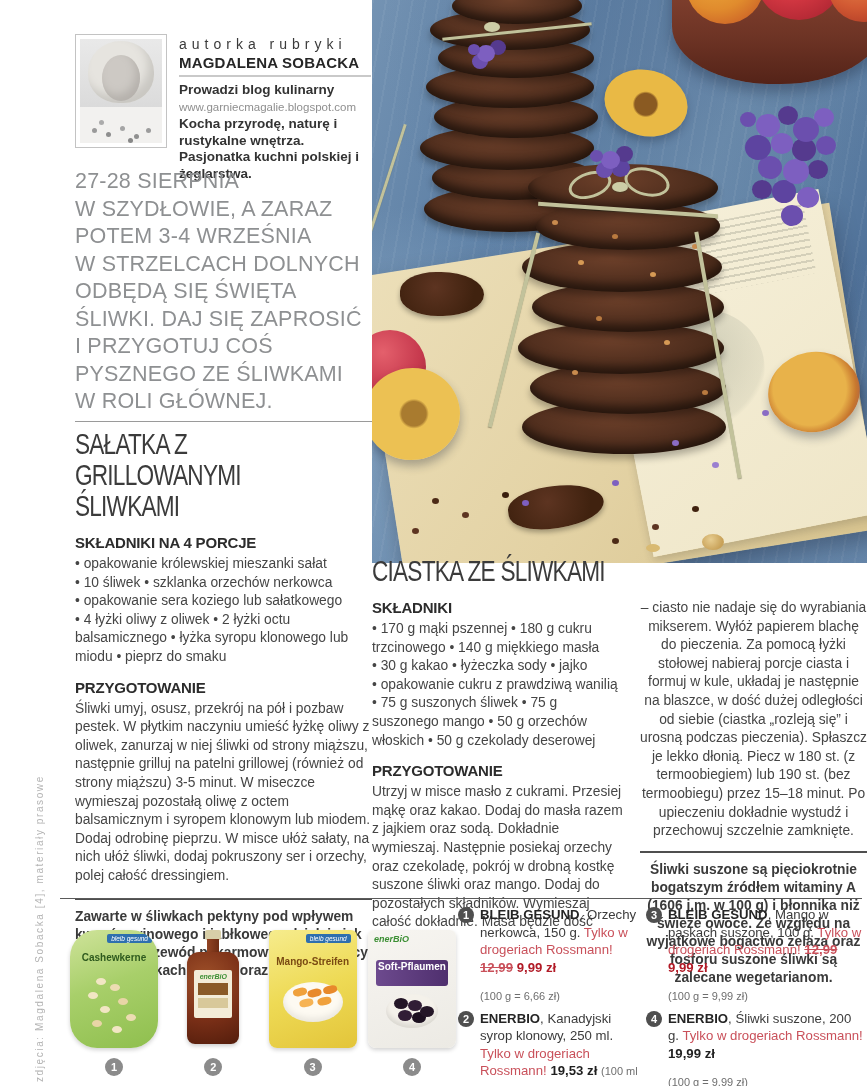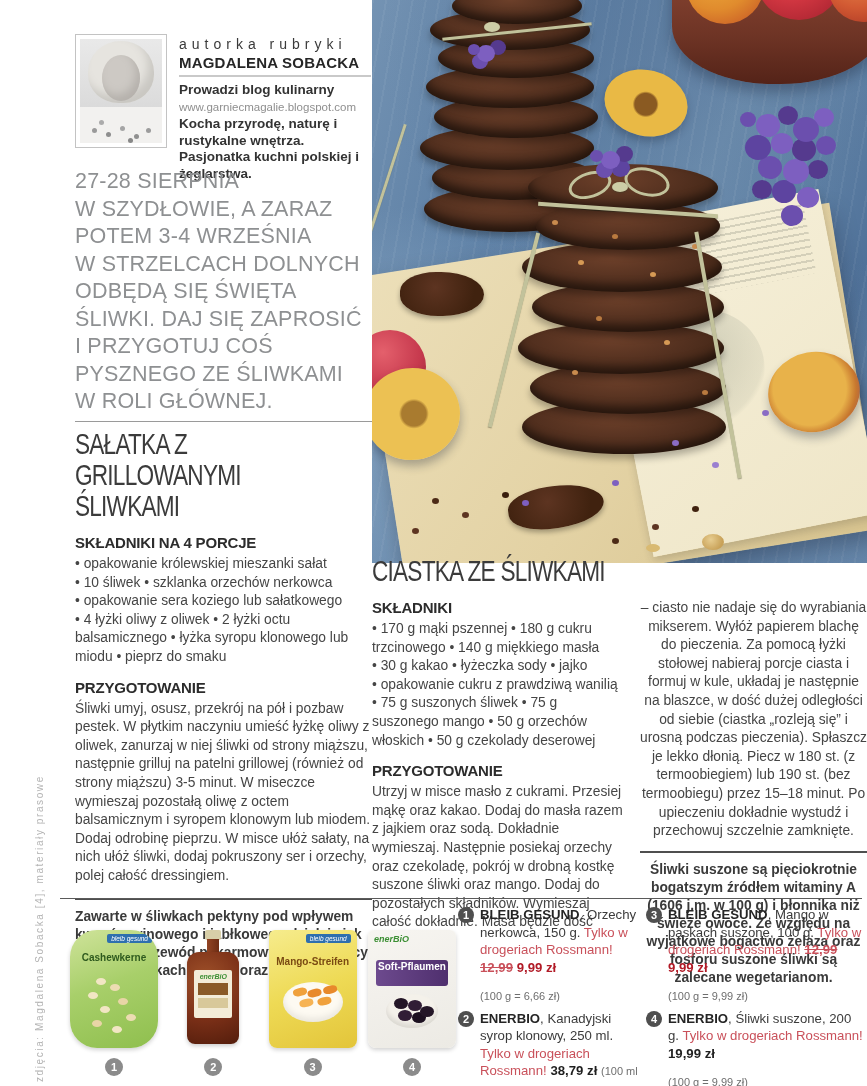--- a/index.html
+++ b/index.html
@@ -355,21 +355,21 @@
     <div class="p-item">
       <span class="p-num">1</span>
       <p class="p-text">
         <b>BLEIB GESUND</b><span>, Orzechy nerkowca, 150 g. </span><span class="promo">Tylko w drogeriach Rossmann! </span><span class="old">12,99</span> <span class="price-red">9,99 zł</span>
         <span class="unit unit-block">(100 g = 6,66 zł)</span>
       </p>
     </div>
     <div class="p-item">
       <span class="p-num">2</span>
       <p class="p-text">
-        <b>ENERBIO</b><span>, Kanadyjski syrop klonowy, 250 ml. </span><span class="promo">Tylko w drogeriach Rossmann! </span><span class="price-black">38,79 zł</span> <span class="unit">(100 ml = 11,20 zł)</span>
+        <b>ENERBIO</b><span>, Kanadyjski syrop klonowy, 250 ml. </span><span class="promo">Tylko w drogeriach Rossmann! </span><span class="price-black">19,53 zł</span> <span class="unit">(100 ml = 11,20 zł)</span>
       </p>
     </div>
   </div>
 
   <div class="p-col p-col2">
     <div class="p-item">
       <span class="p-num">3</span>
       <p class="p-text">
         <b>BLEIB GESUND</b><span>, Mango w paskach suszone, 100 g. </span><span class="promo">Tylko w drogeriach Rossmann! </span><span class="old">12,99</span> <span class="price-red">9,99 zł</span>
         <span class="unit unit-block">(100 g = 9,99 zł)</span>

